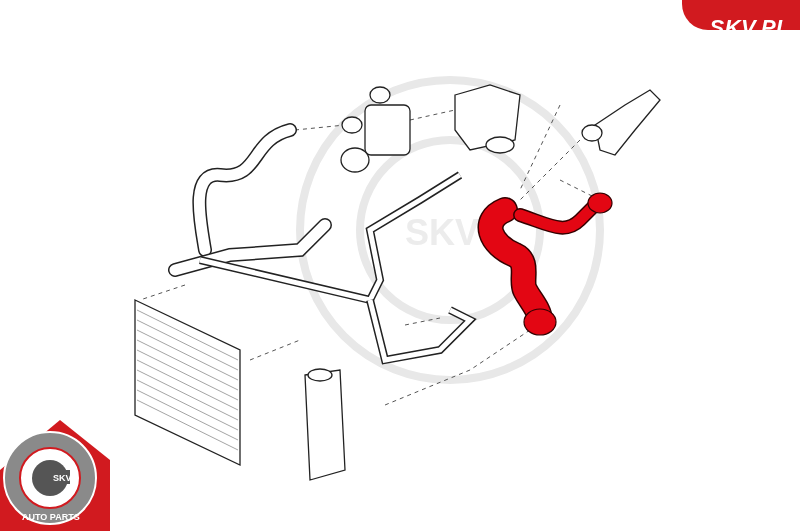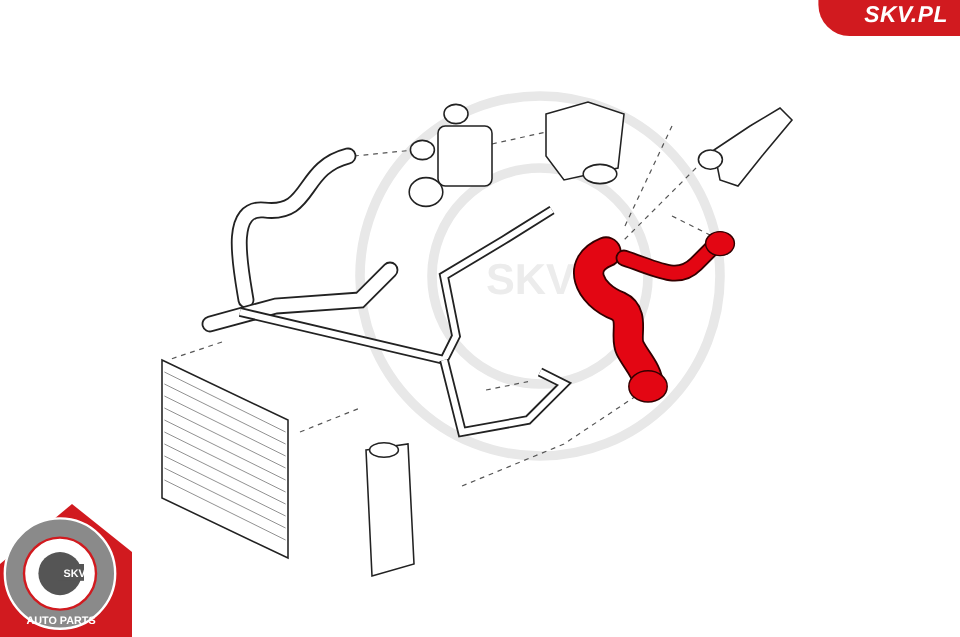--- a/index.html
+++ b/index.html
@@ -1,18 +1,18 @@
 <!DOCTYPE html>
 <html><head>
 <meta charset="utf-8">
 <style>
   html, body { margin:0; padding:0; background:#fff; }
   body { width:800px; height:531px; position:relative; overflow:hidden; font-family:"Liberation Sans", sans-serif; }
   .brand-tab { position:absolute; right:0; top:0; width:118px; height:30px; background:#d11a1f; border-bottom-left-radius:26px; }
-  .brand-text { position:absolute; right:10px; top:2px; color:#fff; font-weight:bold; font-style:italic; font-size:19px; letter-spacing:0.5px; }
+  .brand-text { position:absolute; right:10px; top:15px; color:#fff; font-weight:bold; font-style:italic; font-size:22px; letter-spacing:0.5px; }
   svg.diagram { position:absolute; left:0; top:0; }
   .part { fill:#fff; stroke:#222; stroke-width:1.3; }
   .dash { fill:none; stroke:#555; stroke-width:1; stroke-dasharray:4 4; }
   .hl { fill:#e30613; stroke:#300; stroke-width:1.2; }
   .wm { fill:none; stroke:#e8e8e8; stroke-width:8; }
   .badge-text { font-family:"Liberation Sans", sans-serif; font-weight:bold; fill:#fff; }
 </style>
 </head>
 <body>
 

